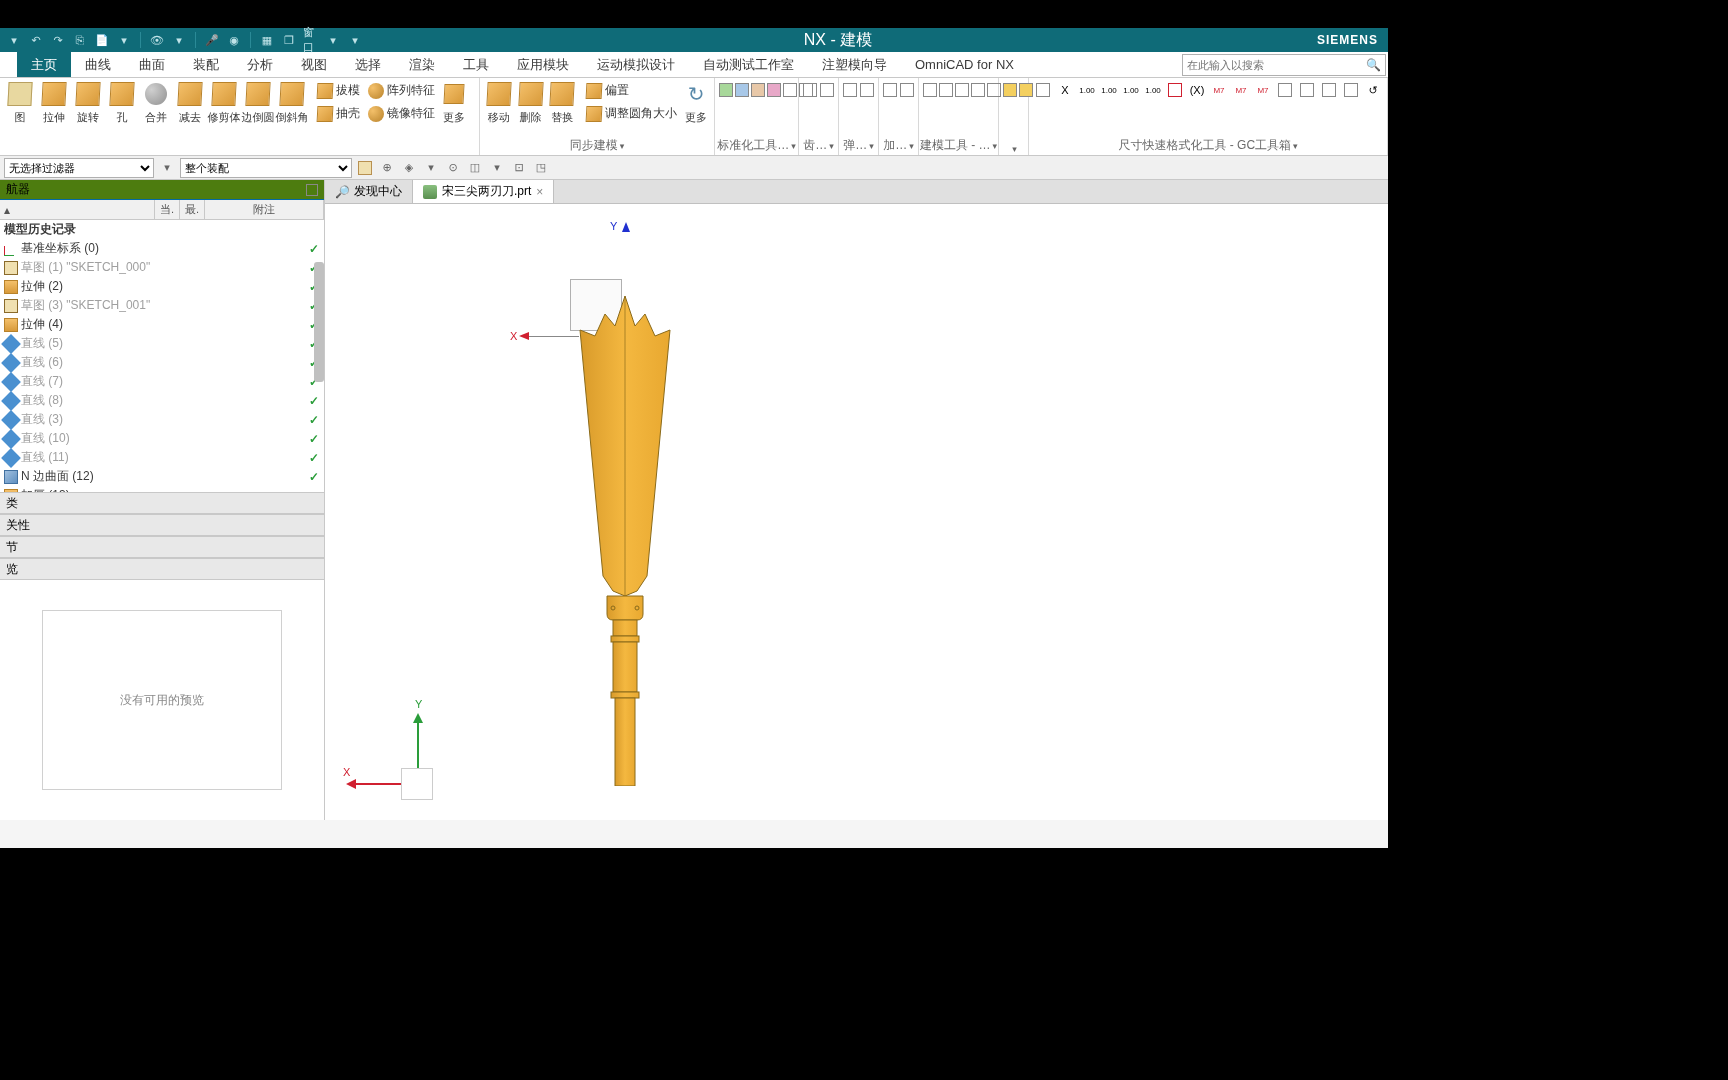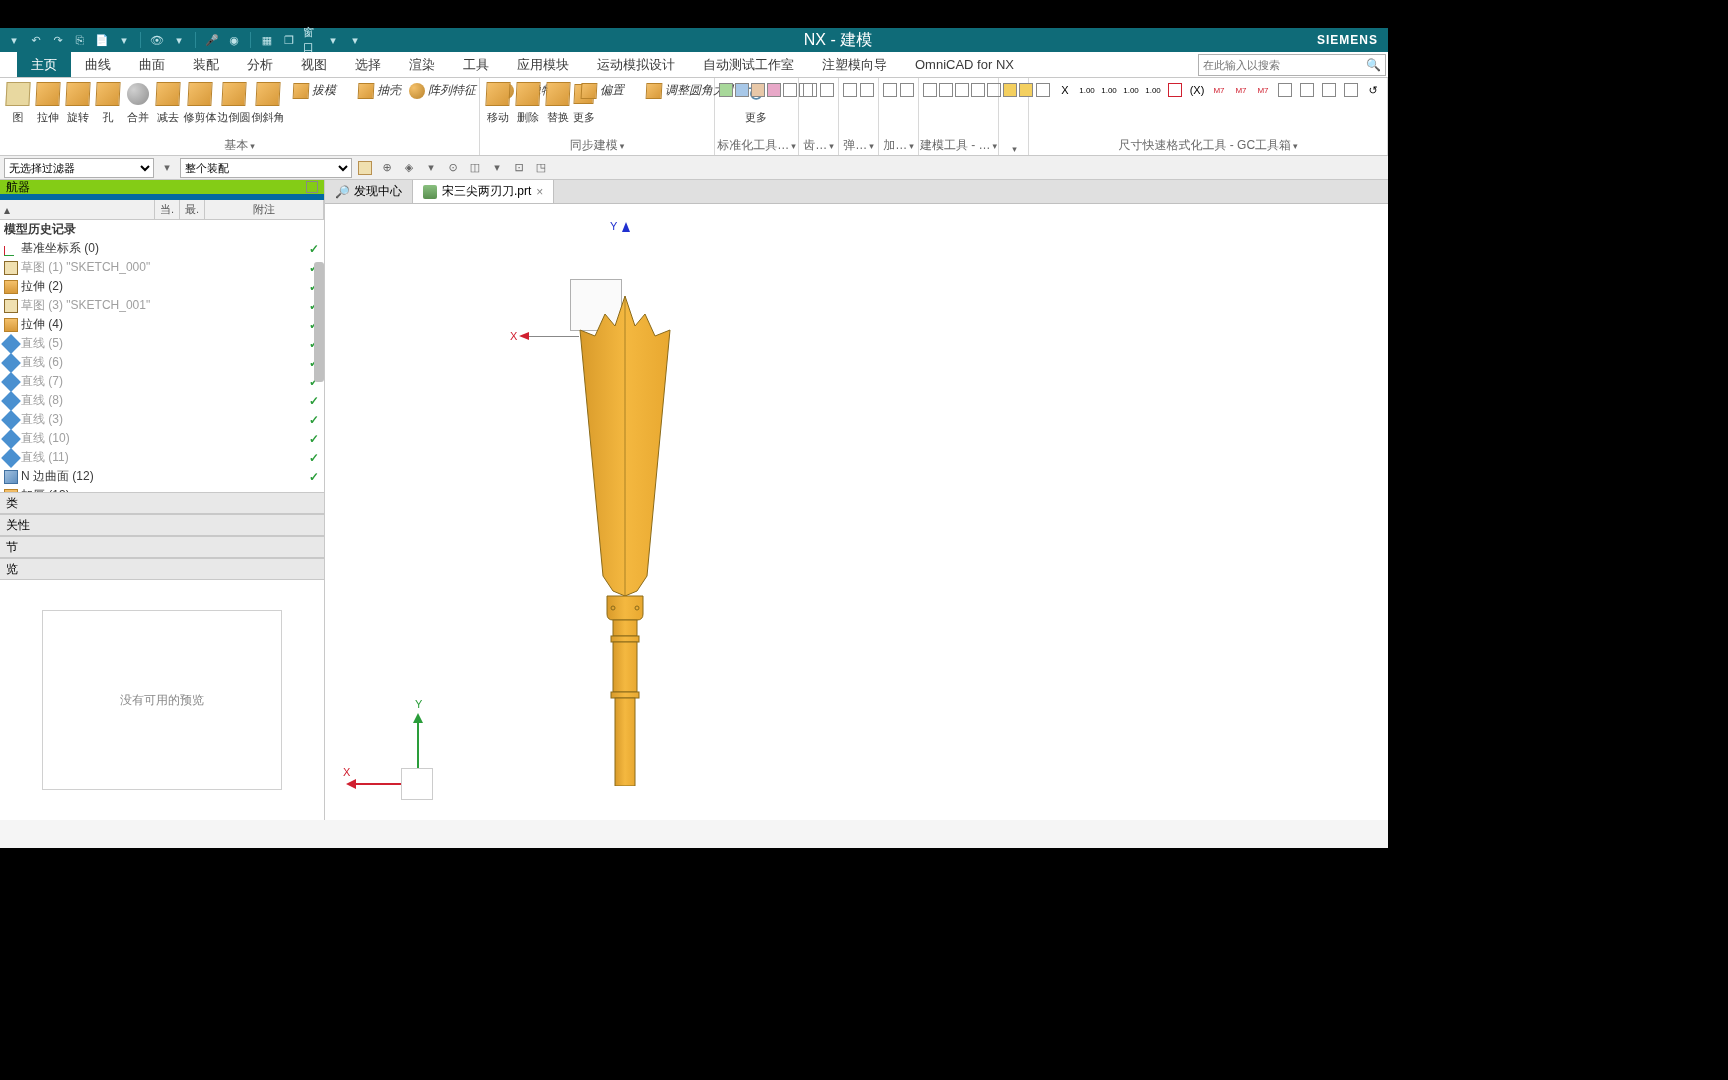--- a/index.html
+++ b/index.html
@@ -7,40 +7,40 @@
 .app-window { position: absolute; top: 28px; left: 0; width: 1388px; height: 820px; background: #f5f5f5; }
 .title-bar { height: 24px; background: #0f6b78; display: flex; align-items: center; color: #fff; }
 .title-bar .qat { display: flex; align-items: center; gap: 6px; padding: 0 6px; }
 .title-bar .qat-icon { width: 16px; height: 16px; display: flex; align-items: center; justify-content: center; color: #bfe3e8; font-size: 11px; }
 .title-bar .divider { width: 1px; height: 16px; background: #2a8a97; margin: 0 2px; }
 .title-bar .title-text { flex: 1; text-align: center; font-size: 16px; color: #fff; }
 .title-bar .brand { padding: 0 10px; font-weight: bold; letter-spacing: 1px; font-size: 12px; }
 .menu-bar { height: 26px; background: #fff; border-bottom: 1px solid #c8c8c8; display: flex; }
 .menu-tab { padding: 0 14px; display: flex; align-items: center; color: #3a3a3a; font-size: 13px; cursor: pointer; }
 .menu-tab.active { background: #0f6b78; color: #fff; margin-left: 17px; }
-.search-box { margin-left: auto; width: 188px; height: 22px; border: 1px solid #b0b0b0; display: flex; align-items: center; padding: 0 4px; margin-top: 2px; margin-right: 2px; }
+.search-box { margin-left: auto; width: 204px; height: 22px; border: 1px solid #b0b0b0; display: flex; align-items: center; padding: 0 4px; margin-top: 2px; margin-right: 2px; }
 .search-box input { border: none; outline: none; flex: 1; font-size: 11px; color: #888; }
 .search-box .sicon { font-size: 12px; color: #666; }
 .ribbon { height: 78px; background: #fff; border-bottom: 1px solid #c8c8c8; display: flex; overflow: hidden; }
 .ribbon-group { border-right: 1px solid #d8d8d8; display: flex; flex-direction: column; position: relative; }
 .ribbon-group .rg-content { flex: 1; display: flex; align-items: flex-start; padding: 2px 4px; gap: 2px; }
 .ribbon-group .rg-title { font-size: 11px; color: #6a6a6a; text-align: center; padding: 1px 0; white-space: nowrap; }
 .big-btn { width: 32px; display: flex; flex-direction: column; align-items: center; gap: 2px; cursor: pointer; }
 .big-btn .bicon { width: 28px; height: 28px; display: flex; align-items: center; justify-content: center; }
 .big-btn .blabel { font-size: 11px; color: #3a3a3a; white-space: nowrap; }
 .cube-icon { width: 24px; height: 24px; background: linear-gradient(135deg, #f4c06a, #d89a3a); border: 1px solid #b8822a; transform: skew(-3deg); }
 .sphere-icon { width: 22px; height: 22px; background: radial-gradient(circle at 30% 30%, #f4c06a, #b8822a); border-radius: 50%; }
 .med-btn { display: flex; align-items: center; gap: 3px; padding: 2px 3px; cursor: pointer; font-size: 11px; color: #3a3a3a; white-space: nowrap; }
 .med-btn .micon { width: 18px; height: 18px; }
 .filter-bar { height: 24px; background: #f0f0f0; border-bottom: 1px solid #c8c8c8; display: flex; align-items: center; padding: 0 4px; gap: 4px; }
 .filter-bar select { height: 20px; border: 1px solid #b0b0b0; font-size: 11px; background: #fff; }
 .filter-bar .fb-icon { width: 18px; height: 18px; display: flex; align-items: center; justify-content: center; font-size: 11px; color: #666; cursor: pointer; }
 .main-area { display: flex; height: 640px; }
 .sidebar { width: 325px; background: #fff; border-right: 1px solid #c8c8c8; display: flex; flex-direction: column; }
-.sidebar-header { height: 20px; background: #84cc16; border-bottom: 6px solid #0369a1; display: flex; align-items: center; padding: 0 6px; font-size: 12px; }
+.sidebar-header { height: 20px; background: #4d7c0f; border-bottom: 1px solid #0369a1; display: flex; align-items: center; padding: 0 6px; font-size: 12px; }
 .sidebar-header .pincorner { margin-left: auto; width: 12px; height: 12px; border: 1px solid #888; }
 .tree-header { height: 20px; display: flex; border-bottom: 1px solid #c8c8c8; background: #f0f0f0; }
 .tree-header .th { border-right: 1px solid #c8c8c8; font-size: 11px; color: #555; display: flex; align-items: center; justify-content: center; }
 .tree-body { height: 272px; overflow: hidden; position: relative; }
 .tree-row { height: 19px; display: flex; align-items: center; font-size: 11px; color: #3a3a3a; padding-left: 4px; }
 .tree-row .ticon { width: 14px; height: 14px; margin-right: 3px; display: inline-block; }
 .tree-row .tname { flex: 1; white-space: nowrap; overflow: hidden; }
 .tree-row .check { color: #2a9d3a; font-weight: bold; width: 20px; text-align: center; }
 .tree-row .check2 { width: 20px; }
 .tree-scroll { position: absolute; right: 0; top: 42px; width: 10px; height: 120px; background: #c0c0c0; border-radius: 3px; }
@@ -72,21 +72,21 @@
 .triad .tx-line { position: absolute; left: 13px; bottom: 15px; width: 45px; height: 2px; background: #d02030; }
 .triad .tx-arrow { position: absolute; left: 3px; bottom: 11px; width: 0; height: 0; border-top: 5px solid transparent; border-bottom: 5px solid transparent; border-right: 10px solid #d02030; }
 .triad .tx-label { position: absolute; left: 0; bottom: 22px; color: #d02030; font-size: 11px; }
 .icon-line { width: 12px; height: 1px; background: #4a90d0; transform: rotate(-45deg); display: inline-block; }
 .icon-csys { width: 12px; height: 12px; position: relative; display: inline-block; }
 .icon-csys::before { content: ""; position: absolute; left: 0; bottom: 0; width: 1px; height: 10px; background: #d02030; }
 .icon-csys::after { content: ""; position: absolute; left: 0; bottom: 0; width: 10px; height: 1px; background: #2a9d3a; }
 .icon-sketch { width: 12px; height: 12px; border: 1px solid #8a6a2a; background: #f0e0b0; display: inline-block; }
 .icon-extrude { width: 10px; height: 12px; background: linear-gradient(#f4c06a, #d89a3a); border: 1px solid #b8822a; display: inline-block; }
 .icon-surf { width: 12px; height: 10px; background: linear-gradient(135deg, #a0c0e0, #6090c0); border: 1px solid #4070a0; display: inline-block; }
-.rib-col { display: flex; flex-direction: row; gap: 16px; font-style: italic; }
+.rib-col { display: flex; flex-direction: column; gap: 2px; }
 .grayed { color: #a0a0a0 !important; }
 .drop-arrow { font-size: 9px; color: #666; margin-left: 2px; }
 .small-grid { display: grid; grid-template-columns: repeat(auto-fill, 22px); gap: 1px; padding: 2px; }
 .sg-icon { width: 20px; height: 20px; display: flex; align-items: center; justify-content: center; font-size: 11px; cursor: pointer; }
 .sg-icon .box { width: 14px; height: 14px; border: 1px solid #888; }
 </style>
 </head>
 <body>
 
 <div class="app-window">
@@ -214,21 +214,20 @@
               <span>镜像特征</span>
             </div>
         </div>
         <div class="big-btn" style="width:28px">
             <div class="bicon">
               <div class="cube-icon" style="width:20px;height:20px"></div>
             </div>
             <div class="blabel">更多</div>
           </div>
       </div>
-      <div class="rg-title"><span>基本</span><span class="drop-arrow">▾</span></div>
     </div>
 
     <div class="ribbon-group" style="width:235px">
       <div class="rg-content">
         <div class="big-btn">
             <div class="bicon">
               <div class="cube-icon"></div>
             </div>
             <div class="blabel">移动</div>
           </div>

